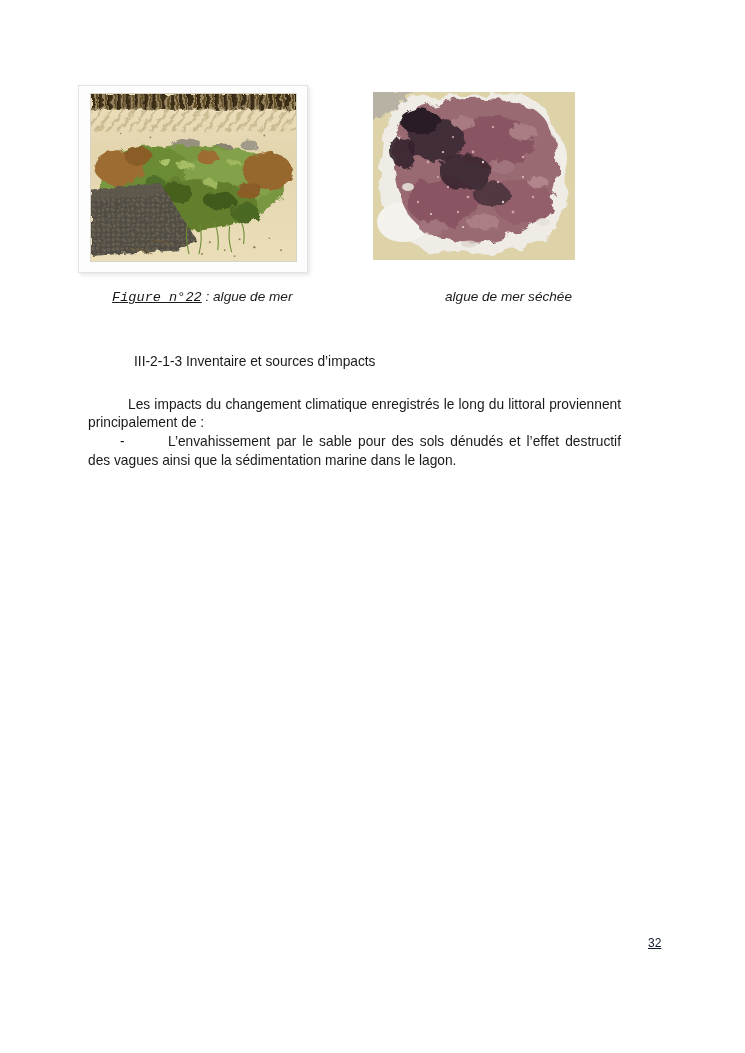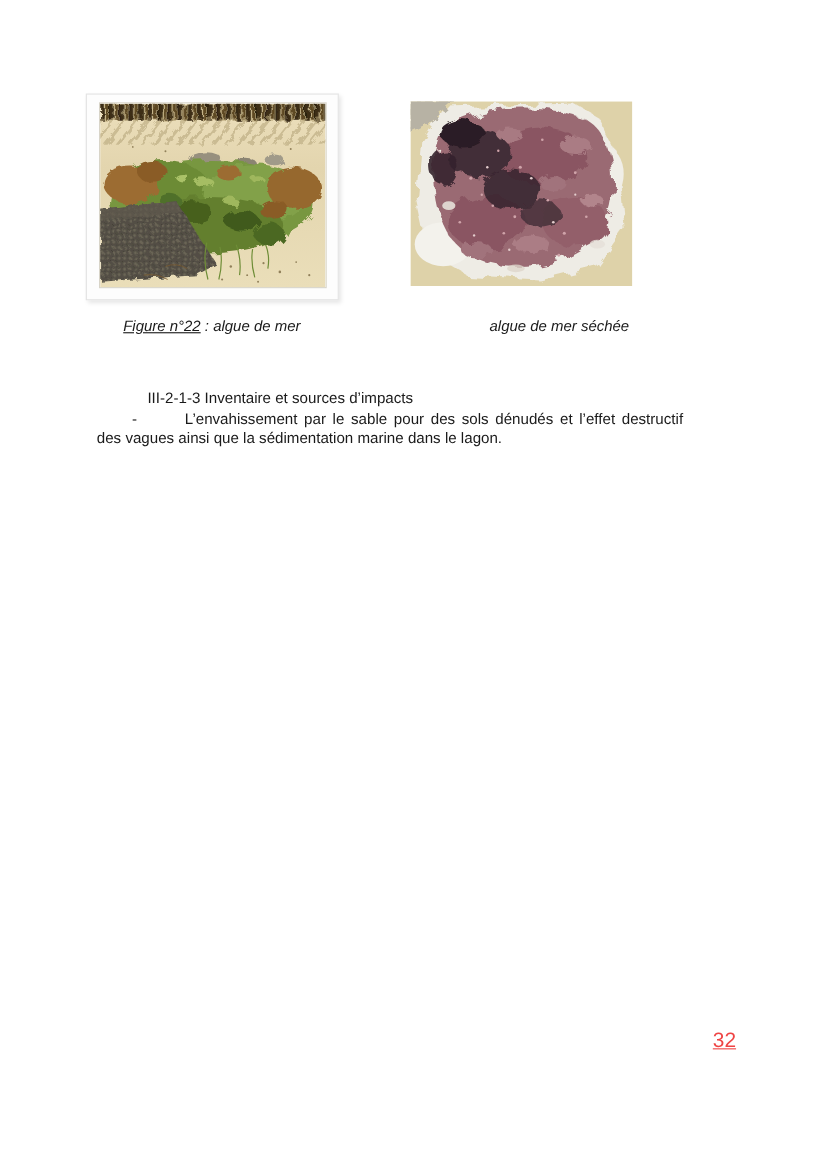--- a/index.html
+++ b/index.html
@@ -20,31 +20,31 @@
   .figure-right {
     position:absolute; left:373px; top:92px; width:202px; height:168px; overflow:hidden;
   }
   svg.photo-svg { display:block; width:100%; height:100%; }
   .captions {
     position:absolute; top:289px; left:0; width:745px;
     font-style:italic; font-size:13.6px; color:#1a1a1a;
   }
   .caption-left  { position:absolute; left:112px; top:0; white-space:nowrap; }
   .caption-right { position:absolute; left:445px; top:0; white-space:nowrap;text-align:center; }
-  .fig-label { text-decoration:underline; }
+  .fig-label { text-decoration:underline;font-family:Liberation Mono, monospace; }
   .content {
     position:absolute; left:88px; top:353px; width:533px;
     font-size:13.76px; line-height:18.55px; color:#1a1a1a;
   }
   .heading { padding-left:46px; }
   .intro   { margin-top:24.4px; text-align:justify; text-indent:40px; }
   .bullet  { text-align:justify; }
   .bullet-marker { display:inline-block; width:48px; margin-left:32px; }
   .page-number {
-    position:absolute; left:648px; top:936px; font-size:19px; color:#ef4444;text-decoration:underline;
+    position:absolute; left:648px; top:936px; font-size:12px; color:#0f172a;text-decoration:underline;
   }
 </style>
 </head>
 <body>
 
 <div class="page">
 
   <div class="figure-frame">
     <div class="photo-inner">
       <svg class="photo-svg" viewBox="0 0 207 169" preserveAspectRatio="none" aria-hidden="true">
@@ -205,20 +205,21 @@
   </div>
 
   <div class="captions">
     <span class="caption-left"><span class="fig-label">Figure n°22</span><span> : algue de mer</span></span>
     <span class="caption-right">algue de mer séchée</span>
   </div>
 
   <div class="content">
     <div class="heading">III-2-1-3 Inventaire et sources d’impacts</div>
 
+    <p class="intro">Les impacts du changement climatique enregistrés le long du littoral proviennent principalement de :</p>
 
     <p class="bullet"><span class="bullet-marker">-</span><span>L’envahissement par le sable pour des sols dénudés et l’effet destructif des vagues ainsi que la sédimentation marine dans le lagon.</span></p>
 
 
 
   </div>
 
   <div class="page-number">32</div>
 
 </div>

